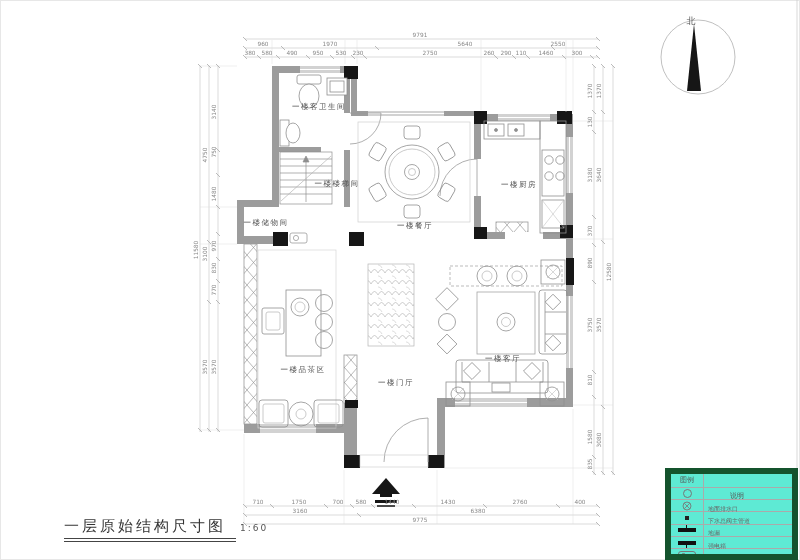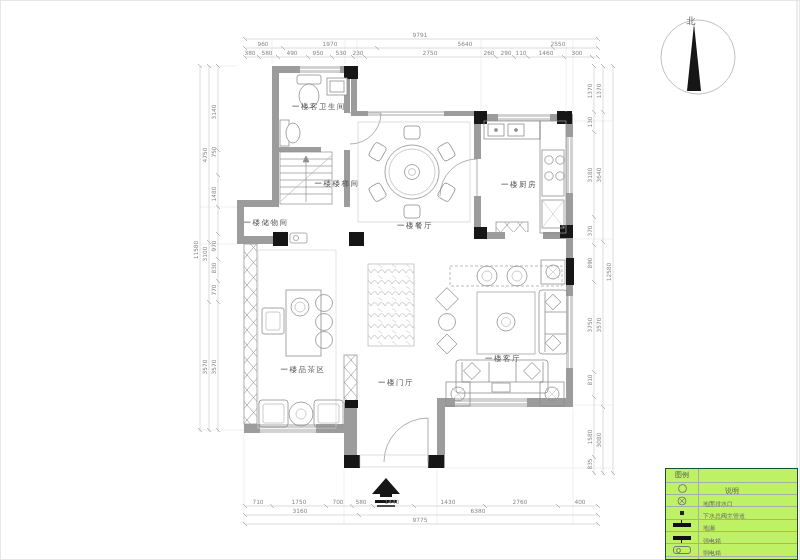--- a/index.html
+++ b/index.html
@@ -4,21 +4,21 @@
 <style>
   html,body{margin:0;padding:0;background:#fff;}
   #page{position:relative;width:800px;height:560px;background:#fff;overflow:hidden;
         font-family:"DejaVu Sans",sans-serif;}
   svg text{font-family:"DejaVu Sans",sans-serif;}
   .dim{font-size:5.8px;fill:#888;}
   .room{font-size:7.5px;fill:#555;letter-spacing:1.5px;}
   .north{font-size:9px;fill:#555;}
   
   #legend{position:absolute;left:665px;top:468px;width:133px;height:92px;
-          border:1px solid #14532d;background:#bef264;box-sizing:border-box;overflow:hidden;}
+          border:6px solid #14532d;background:#5eead4;box-sizing:border-box;overflow:hidden;}
   .lg-row{display:flex;height:11.4px;border-top:1px solid #aaa;align-items:center;}
   .lg-row.header{border-top:none;height:12.5px;}
   .lg-sym{width:33px;height:100%;border-right:1px solid #aaa;display:flex;
           align-items:center;justify-content:center;box-sizing:border-box;}
   .lg-desc{flex:1;font-size:6px;color:#666;padding-left:4px;white-space:nowrap;margin-top:32px;}
   .lg-row.header .lg-sym,.lg-row.header .lg-desc{font-size:7px;color:#555;}
   .lg-row.header .lg-desc{padding-left:26px;}
   .sym-circle{width:7px;height:7px;border:1px solid #777;border-radius:50%;}
   .sym-sq{width:4px;height:4px;background:#222;}
   .sym-bar{width:18px;height:4px;background:#111;position:relative;}
@@ -445,14 +445,19 @@
   </div>
   <div class="lg-row">
     <div class="lg-sym">
           <span class="sym-wall"></span>
         </div>
     <div class="lg-desc">墙</div>
   </div>
 </div>
 
 
-
+<div id="titleblock">
+  <span class="t1">一层原始结构尺寸图</span><span class="t2">1:60</span>
+  <div class="ul1"></div>
+  <div class="ul2"></div>
 </div>
 
+</div>
+
 </body></html>

